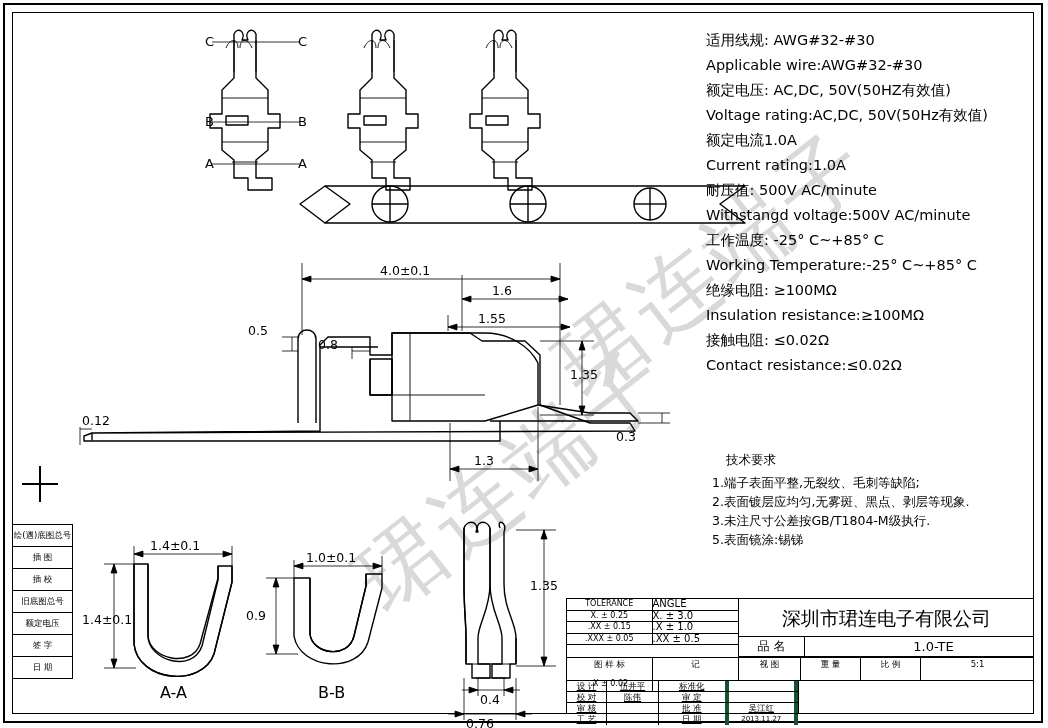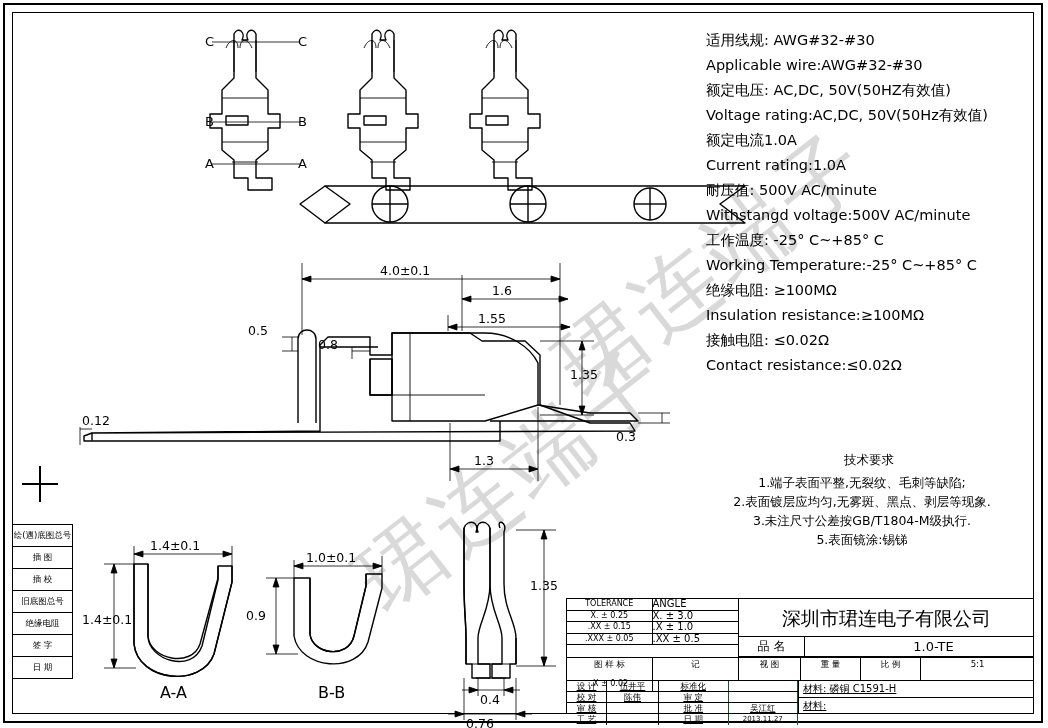--- a/index.html
+++ b/index.html
@@ -7,21 +7,21 @@
   #sheet{position:relative;width:1048px;height:728px;background:#fff;}
   .frame-outer{position:absolute;left:3px;top:3px;width:1040px;height:720px;border:2px solid #000;box-sizing:border-box;}
   .frame-inner{position:absolute;left:12px;top:12px;width:1022px;height:702px;border:1px solid #000;box-sizing:border-box;}
   .cn{font-family:"DejaVu Sans","Liberation Sans",sans-serif;}
 
   
   #spec{position:absolute;left:706px;top:28px;width:320px;line-height:25px;font-size:14.5px;color:#000;}
   #spec div{white-space:nowrap;}
 
   
-  #techreq{position:absolute;left:712px;top:450px;width:300px;font-size:12.5px;line-height:19px;text-align:center;}
+  #techreq{position:absolute;left:712px;top:450px;width:300px;font-size:12.5px;line-height:19px;}
   #techreq .t-title{margin-bottom:4px;margin-left:14px;}
 
   
   .wm{position:absolute;color:#d9d9d9;font-size:86px;font-family:"DejaVu Sans","Liberation Sans",sans-serif;transform:rotate(-38deg);user-select:none;pointer-events:none;letter-spacing:6px;}
   #wm1{left:330px;top:420px;}
   #wm2{left:530px;top:205px;}
 
   
   #lefttab{position:absolute;left:13px;top:524px;width:60px;border-top:1px solid #000;border-left:0;}
   #lefttab div{border-bottom:1px solid #000;border-right:1px solid #000;height:21px;line-height:21px;font-size:8.5px;text-align:center;white-space:nowrap;overflow:hidden;}
@@ -42,21 +42,21 @@
   #tb-prod .lbl{width:66px;border-right:1px solid #000;box-sizing:border-box;text-align:center;line-height:19px;font-size:12px;}
   #tb-prod .val{flex:1;text-align:center;line-height:19px;font-size:13px;}
   #tb-mid{position:absolute;left:0;top:58px;width:467px;height:24px;border-top:1px solid #000;border-bottom:1px solid #000;box-sizing:border-box;display:flex;}
   #tb-mid .cell{border-right:1px solid #000;box-sizing:border-box;text-align:center;font-size:8.5px;line-height:11px;padding-top:1px;}
   #tb-rows{position:absolute;left:0;top:82px;width:467px;height:33px;display:flex;text-decoration:underline;}
   .sigcol{width:232px;border-right:1px solid #000;box-sizing:border-box;}
   .sigcol .r{display:flex;height:11px;border-bottom:1px solid #000;box-sizing:border-box;}
   .sigcol .r:last-child{border-bottom:0;}
   .sigcol .a{width:40px;border-right:1px solid #000;box-sizing:border-box;text-align:center;font-size:8.5px;line-height:10px;}
   .sigcol .b{width:52px;border-right:1px solid #000;box-sizing:border-box;text-align:center;font-size:8.5px;line-height:10px;}
-  .sigcol .c{flex:1;border-right:1px solid #14532d;box-sizing:border-box;text-align:center;font-size:8.5px;line-height:10px;}
+  .sigcol .c{flex:1;border-right:4px solid #14532d;box-sizing:border-box;text-align:center;font-size:8.5px;line-height:10px;}
   .matcol{flex:1;}
   .matcol .r{height:16.5px;border-bottom:1px solid #000;box-sizing:border-box;font-size:10px;line-height:15px;padding-left:4px;}
   .matcol .r:last-child{border-bottom:0;}
 
   
   svg{position:absolute;left:0;top:0;overflow:visible;}
   .dimtext{font-size:12.5px;font-family:"DejaVu Sans","Liberation Sans",sans-serif;fill:#000;}
   .lbl{font-size:13px;font-family:"DejaVu Sans","Liberation Sans",sans-serif;fill:#000;}
   .part{fill:none;stroke:#000;stroke-width:1.4;stroke-linejoin:round;}
   .thin{fill:none;stroke:#000;stroke-width:0.9;}
@@ -321,21 +321,21 @@
     <div>3.未注尺寸公差按GB/T1804-M级执行.</div>
     <div>5.表面镜涂:锡锑</div>
   </div>
 
   <div id="crossmark"></div>
   <div id="lefttab" class="cn">
     <div>绘(遇)底图总号</div>
     <div>插   图</div>
     <div>插    校</div>
     <div>旧底图总号</div>
-    <div>绝缘电阻</div>
+    <div>额定电压</div>
     <div>签    字</div>
     <div>日    期</div>
   </div>
 
   <div id="titleblock" class="cn">
 
     <div id="tb-tol">
       <div class="row">
         <div class="c1">TOLERANCE</div>
         <div class="c2">ANGLE</div>
@@ -394,25 +394,16 @@
           <div class="c">批  准</div>
           <div class="c">吴江红</div>
         </div>
         <div class="r">
           <div class="a">工  艺</div>
           <div class="b"></div>
           <div class="c">日  期</div>
           <div class="c" style="font-size:7px;">2013.11.27</div>
         </div>
       </div>
-      <div class="matcol">
-        <div class="r">
-          <span>材料:</span>
-          <span>磷铜 C1591-H</span>
-        </div>
-        <div class="r">
-          <span>材料:</span>
-        </div>
-      </div>
     </div>
   </div>
 
 </div>
 
 </body></html>

